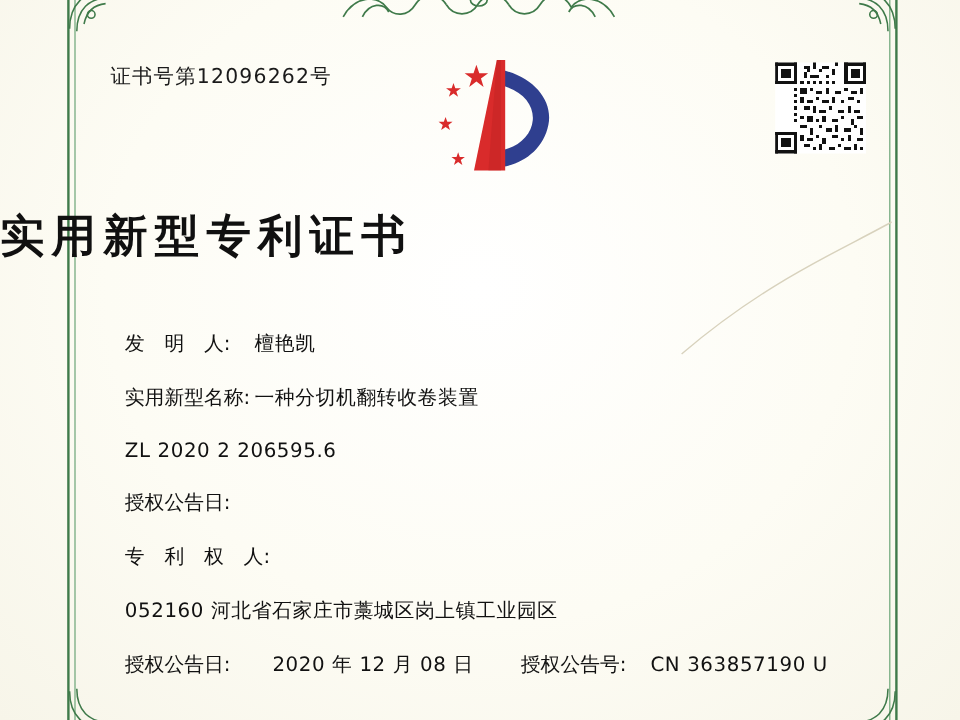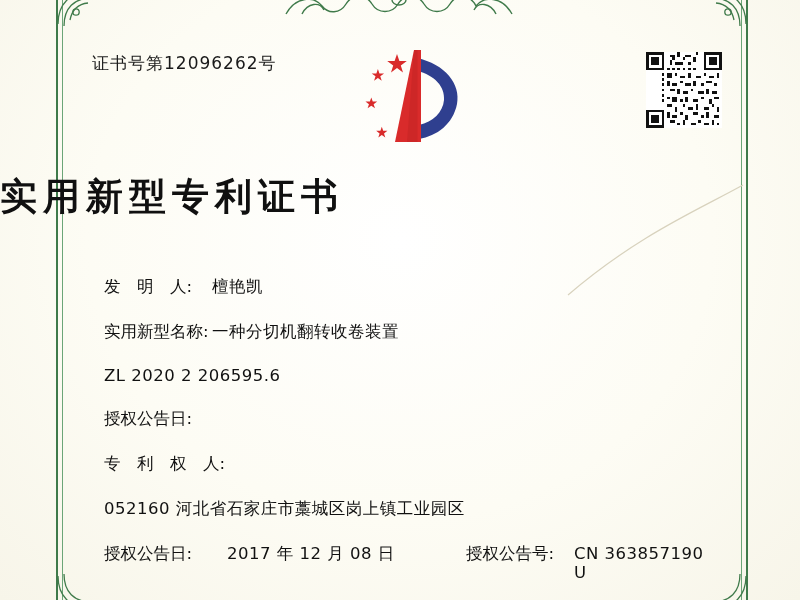--- a/index.html
+++ b/index.html
@@ -124,21 +124,21 @@
     flex: 0 0 108px;
     letter-spacing: 0px;
     white-space: nowrap;
   }
   .field-value {
     flex: 1 1 auto;
     letter-spacing: 0.5px;
   }
   .row-split { display: flex; width: 100%; }
   .row-split .left { flex: 0 0 330px; display: flex; align-items: flex-start; gap: 15px; }
-  .row-split .right { flex: 1 1 auto; display: flex; align-items: baseline; margin-left: 32px; }
+  .row-split .right { flex: 1 1 auto; display: flex; align-items: baseline; }
   .row-split .right .field-label { width: 108px; flex: 0 0 108px; }
 
   
   .swoosh {
     position: absolute;
     right: 52px;
     top: 180px;
     width: 200px;
     height: 120px;
     pointer-events: none;
@@ -353,21 +353,21 @@
     </div>
 
     <div class="field-row">
       <span class="field-value">052160 河北省石家庄市藁城区岗上镇工业园区</span>
     </div>
 
     <div class="field-row">
       <div class="row-split">
         <div class="left">
           <span class="field-label">授权公告日:</span>
-          <span class="field-value">2017 年 12 月 08 日</span>
+          <span class="field-value">2020 年 12 月 08 日</span>
         </div>
         <div class="right">
           <span class="field-label">授权公告号:</span>
           <span class="field-value">CN 363857190 U</span>
         </div>
       </div>
     </div>
 
   </div>
 </div>

